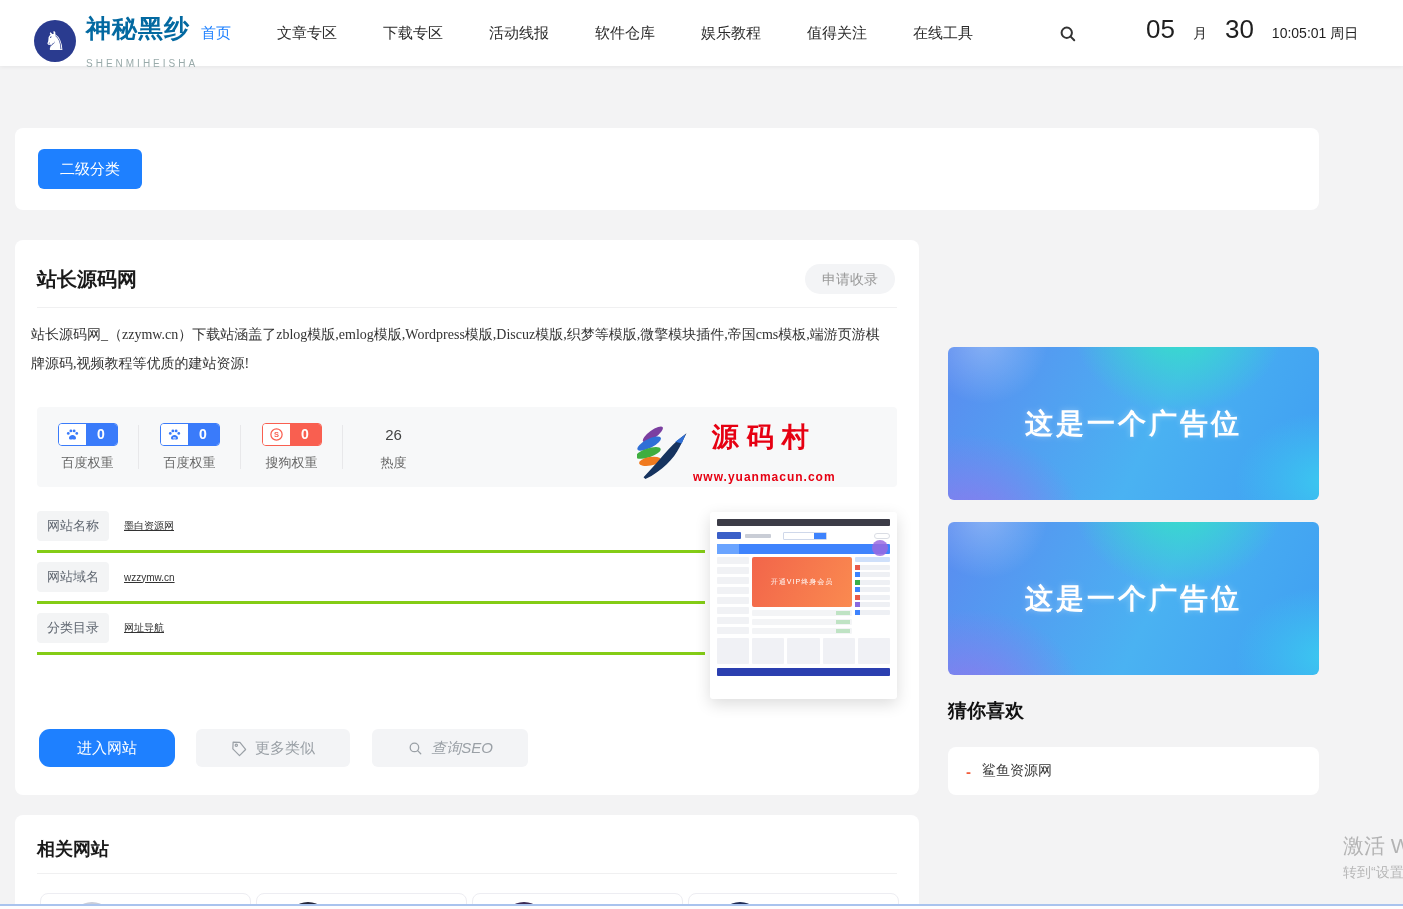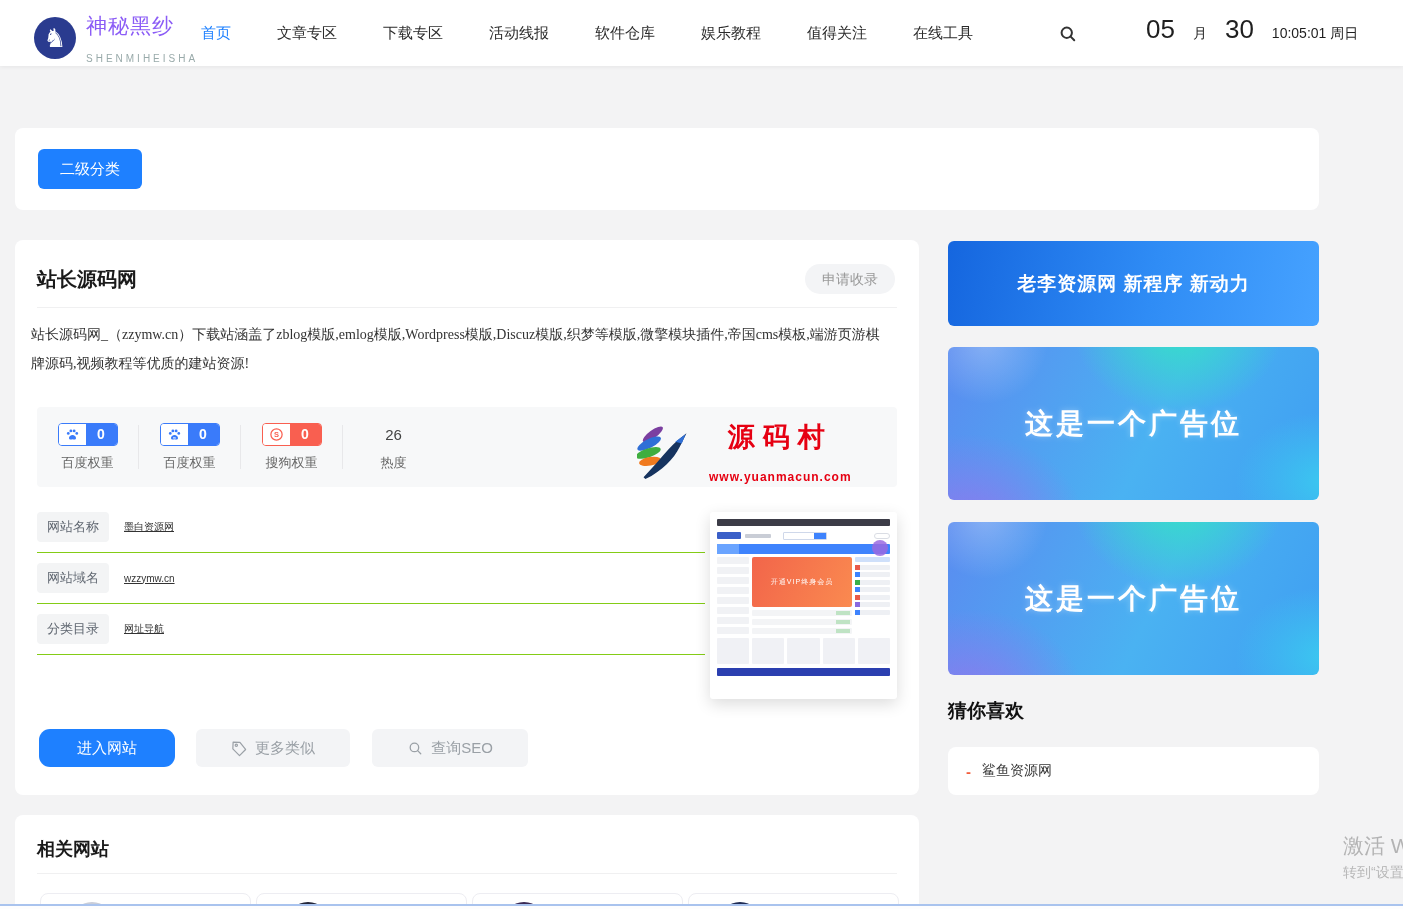--- a/index.html
+++ b/index.html
@@ -8,21 +8,21 @@
     position:relative; width:1403px; height:909px; overflow:hidden;
     background:#f3f3f4; font-family:"Liberation Sans", sans-serif; color:#333;
     margin:0 auto;
   }
   
   .topbar { position:absolute; top:0; left:0; width:1403px; height:66px; background:#fff;
     box-shadow:0 1px 4px rgba(0,0,0,.06); z-index:5; }
   .logo { position:absolute; left:34px; top:12px; display:flex; align-items:center; gap:10px; }
   .logo-mark { width:42px; height:42px; border-radius:50%; background:#2a3b8f; color:#fff;
     display:flex; align-items:center; justify-content:center; font-size:26px; line-height:1; }
-  .logo-title { font-size:21px; font-weight:normal; color:#8b5cf6; letter-spacing:1px; }
+  .logo-title { font-size:25px; font-weight:bold; color:#0369a1; letter-spacing:1px; }
   .logo-sub { font-size:10px; color:#9aa; letter-spacing:3px; margin-top:13px; }
   .nav { position:absolute; left:201px; top:0; height:66px; display:flex; gap:46px; align-items:center; }
   .nav a { text-decoration:none; font-size:15px; color:#2b2b2b; white-space:nowrap; }
   .nav a.active { color:#1e80ff; }
   .search-btn { position:absolute; left:1058px; top:24px; width:20px; height:20px; cursor:pointer; }
   .datetime { position:absolute; left:1146px; top:14px; display:flex; align-items:baseline; gap:18px; color:#1f1f1f; }
   .dt-big { font-size:26px; }
   .dt-small { font-size:14px; }
   
   .card { background:#fff; border-radius:8px; position:absolute; }
@@ -47,27 +47,27 @@
   .stat-label { font-size:13px; color:#666; }
   .badge { display:flex; height:23px; border-radius:4px; overflow:hidden; border:1px solid; }
   .badge-blue { border-color:#3a7bfa; }
   .badge-red { border-color:#f95f50; }
   .badge .icon-seg { width:27px; background:#fff; display:flex; align-items:center; justify-content:center; }
   .badge .val-seg { width:31px; color:#fff; font-size:14px; font-weight:bold; display:flex; align-items:center; justify-content:center; }
   .badge-blue .val-seg { background:#3a7bfa; }
   .badge-red .val-seg { background:#f95f50; }
   .stat-num { font-size:15px; color:#444; height:23px; display:flex; align-items:center; }
   
-  .ymc { position:absolute; left:600px; top:12px; display:flex; align-items:center; gap:16px; }
+  .ymc { position:absolute; left:600px; top:12px; display:flex; align-items:center; gap:0; }
   .ymc-txt { display:flex; flex-direction:column; align-items:center; }
   .ymc-title { font-family:"Liberation Serif", serif; font-weight:bold; color:#e60012; font-size:27px; letter-spacing:8px; }
   .ymc-url { font-weight:bold; color:#e60012; font-size:12px; letter-spacing:1px; margin-top:15px; }
   
   .info-rows { position:absolute; left:22px; top:262px; width:668px; }
-  .info-row { height:51px; display:flex; align-items:center; border-bottom:1px solid #84cc16; }
+  .info-row { height:51px; display:flex; align-items:center; border-bottom:3px solid #84cc16; }
   .info-chip { background:#f3f4f5; color:#5f6670; font-size:13px; padding:6px 10px; border-radius:4px; }
   .info-val { margin-left:15px; font-size:10px; color:#333;text-decoration:underline; }
   
   .thumb { position:absolute; left:695px; top:272px; width:187px; height:187px; background:#fff;
     border-radius:3px; box-shadow:0 5px 16px rgba(0,0,0,.14); padding:7px 7px; cursor:pointer; }
   .t-top { height:7px; background:#3c3c47; border-radius:1px; }
   .t-head { height:13px; margin-top:3px; display:flex; align-items:center; gap:4px; }
   .t-logo { width:24px; height:7px; background:#3a5fc8; border-radius:1px; }
   .t-lbl { width:26px; height:4px; background:#c9cdd6; border-radius:1px; }
   .t-search { width:44px; height:8px; border:1px solid #cfd8ea; border-radius:1px; margin-left:8px; display:flex; }
@@ -89,21 +89,21 @@
   .t-right b i { position:absolute; left:0; top:0; width:5px; height:5px; }
   .t-grid { display:flex; gap:3px; margin-top:4px; }
   .t-grid b { display:block; flex:1; height:26px; background:#f0f1f5; border-radius:1px; }
   .t-strip { height:8px; margin-top:4px; background:#2b3fb0; border-radius:1px; }
   
   .enter-btn { position:absolute; left:24px; top:489px; width:136px; height:38px; font-size:15px;border-radius:11px; }
   .gray-btn { position:absolute; top:489px; height:38px; background:#f3f4f6; color:#9aa0a6; border:none;
     border-radius:6px; font-size:15px; display:flex; align-items:center; justify-content:center; gap:7px;
     cursor:pointer; font-family:"Liberation Sans", sans-serif; }
   .more-btn { left:181px; width:154px; }
-  .seo-btn { left:357px; width:156px; }
+  .seo-btn { left:357px; width:156px;font-style:italic; }
   
   .related-card { left:15px; top:815px; width:904px; height:200px; }
   .rel-title { position:absolute; left:22px; top:22px; font-size:18px; font-weight:bold; color:#1a1a1a; }
   .rel-divider { top:58px; }
   .rel-items { position:absolute; left:25px; top:78px; display:flex; gap:5px; }
   .rel-item { width:211px; height:80px; border:1px solid #ededf2; border-radius:8px; background:#fff; }
   .rel-avatar { width:42px; height:42px; border-radius:50%; margin:8px 0 0 30px; }
   
   .sb-banner1 { position:absolute; left:948px; top:241px; width:371px; height:85px; border-radius:6px;
     background:linear-gradient(100deg,#1566df 0%,#2f8cf5 55%,#46a2ff 100%);
@@ -370,21 +370,20 @@
       </div>
       <div class="rel-item">
         <div class="rel-avatar" style="background:#3b2a55;"></div>
       </div>
       <div class="rel-item">
         <div class="rel-avatar" style="background:#1f2c55;"></div>
       </div>
     </div>
   </div>
 
-  <div class="sb-banner1">老李资源网 新程序 新动力</div>
   <div class="sb-ad a">这是一个广告位</div>
   <div class="sb-ad b">这是一个广告位</div>
   <div class="guess-title">猜你喜欢</div>
   <div class="card guess-card">
     <div class="guess-item">
       <span class="guess-dash">-</span>
       <span class="guess-label">鲨鱼资源网</span>
     </div>
   </div>
 

